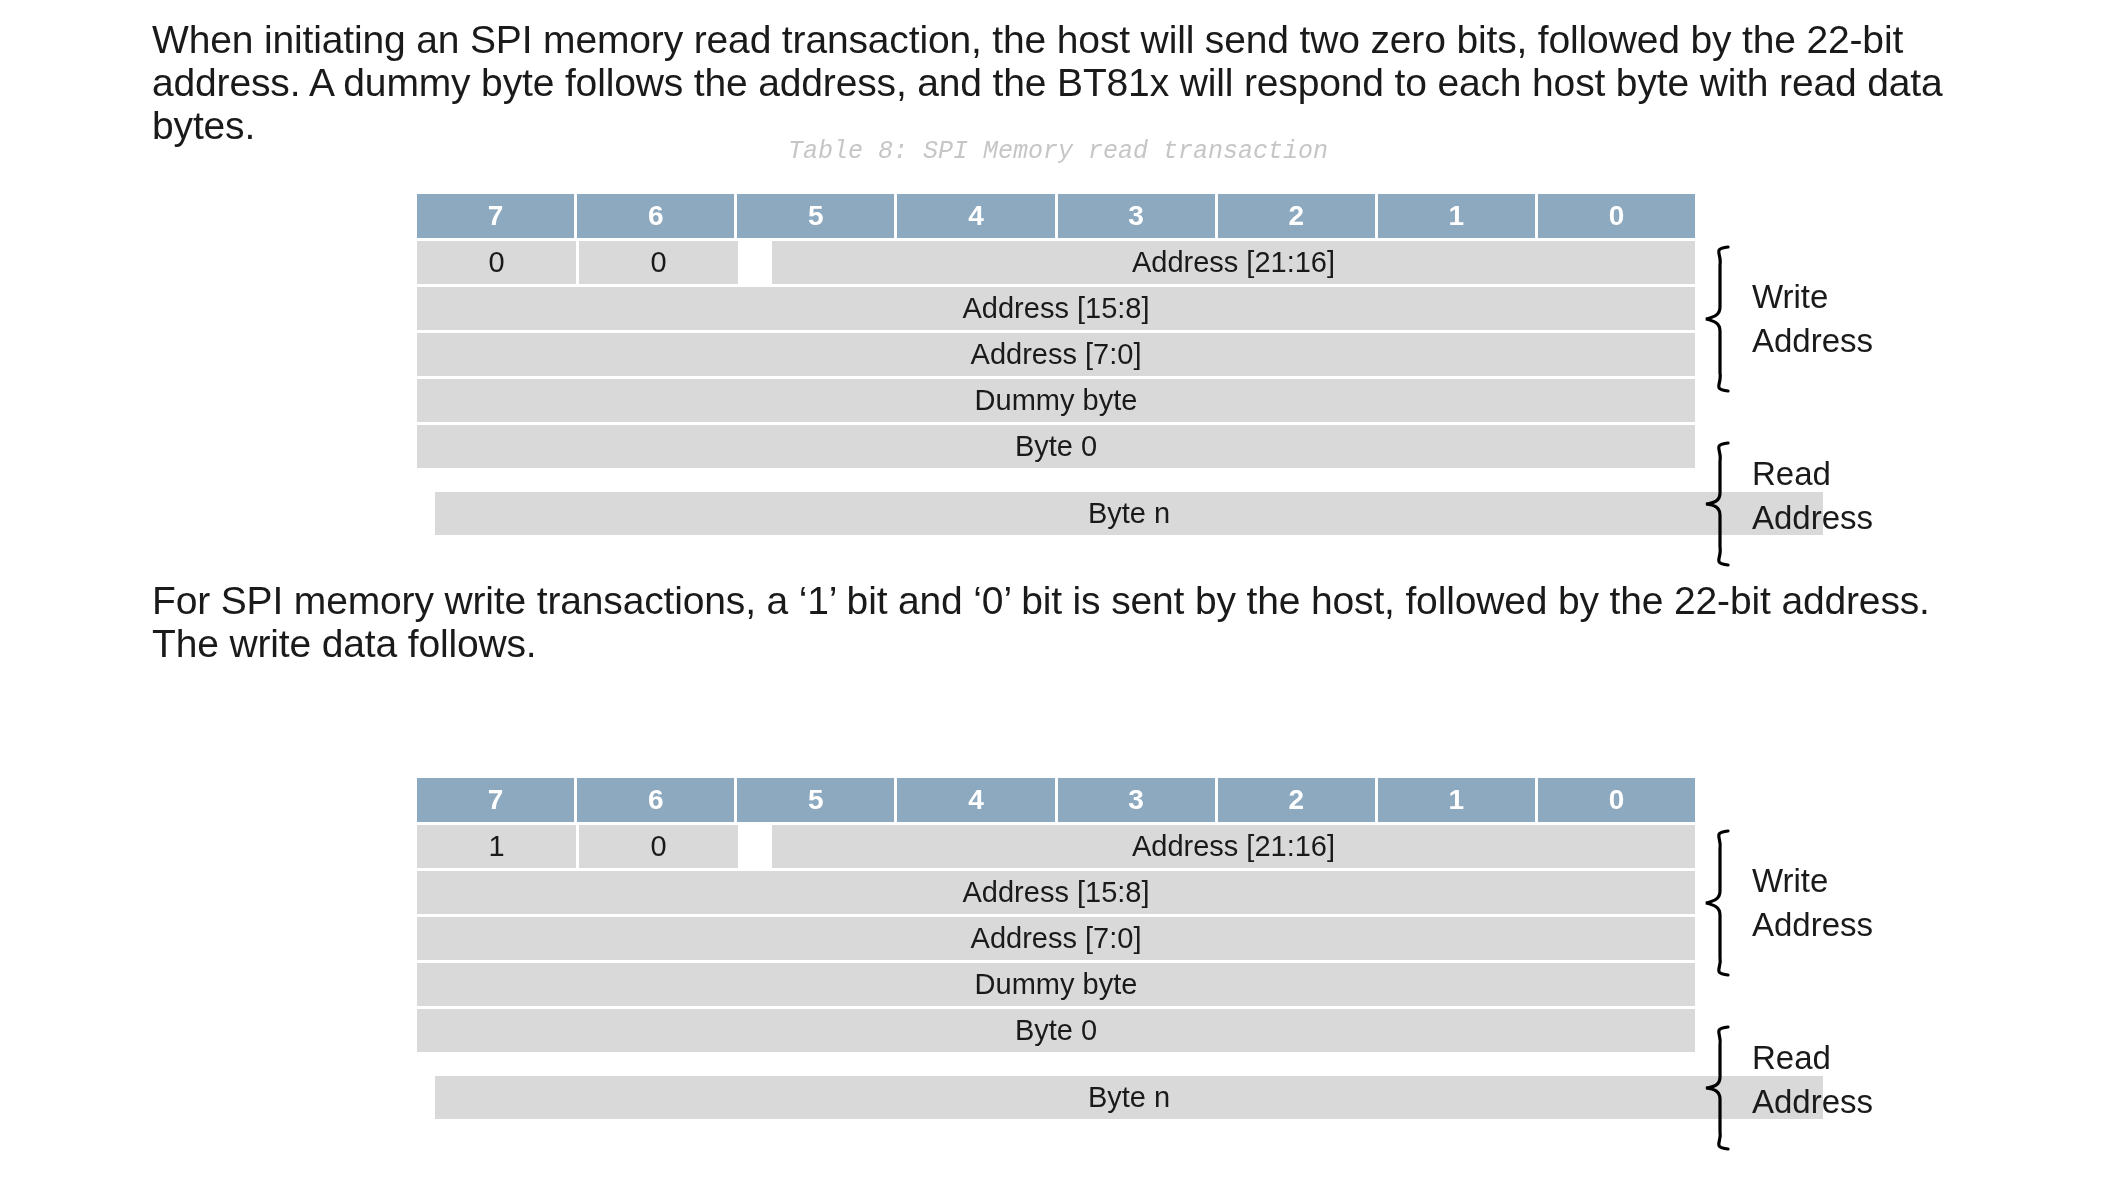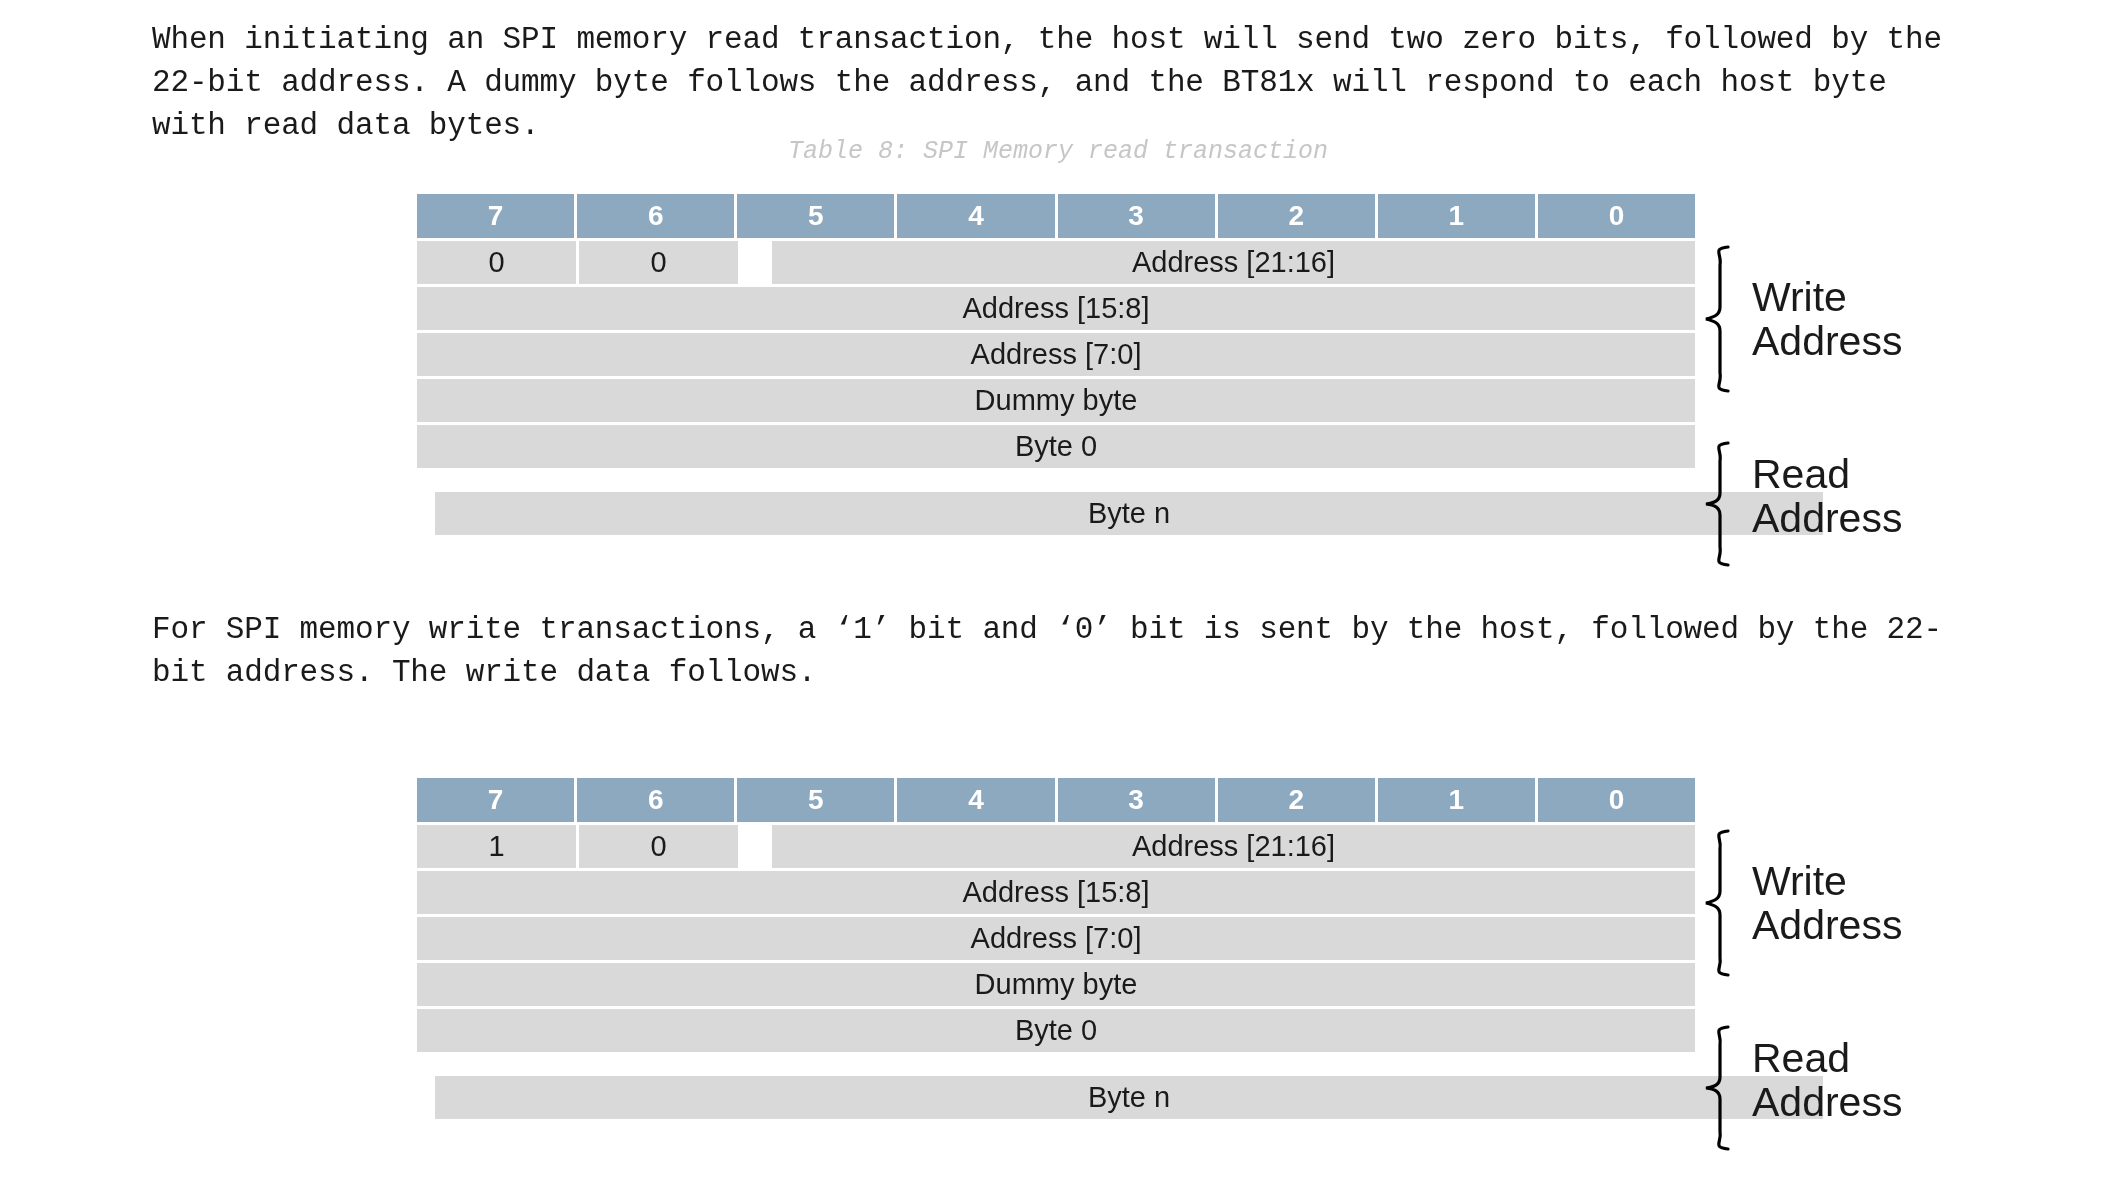--- a/index.html
+++ b/index.html
@@ -17,28 +17,28 @@
     height: 1196px;
     background: #ffffff;
     overflow: hidden;
   }
 
   
   .para {
     position: absolute;
     left: 152px;
     width: 1810px;
-    font-size: 31px;
+    font-size: 39px;
     line-height: 43px;
     color: #1a1a1a;
-    font-family: Liberation Mono, monospace;
+    font-family: Liberation Sans, sans-serif;
     letter-spacing: -0.15px;
   }
   #para-read  { top: 18px; }
-  #para-write { top: 608px; }
+  #para-write { top: 579px; }
 
   
   .caption {
     position: absolute;
     left: 0;
     width: 2116px;
     text-align: center;
     font-style: italic;
     font-size: 25px;
     color: #c6c6c6;
@@ -100,21 +100,21 @@
   
   .brace {
     position: absolute;
     width: 34px;
     color: #000000;
   }
   .brace svg { display: block; width: 34px; height: 100%; }
 
   .brace-label {
     position: absolute;
-    font-size: 41px;
+    font-size: 33px;
     line-height: 44px;
     color: #1a1a1a;
     font-family: "Liberation Sans", "DejaVu Sans", sans-serif;
     white-space: pre-line;
   }
 
   
   #brace-write-read  { left: 1700px; top: 245px;  height: 148px; }
   #label-write-read  { left: 1752px; top: 275px; }
   #brace-read-read   { left: 1700px; top: 441px;  height: 126px; }

